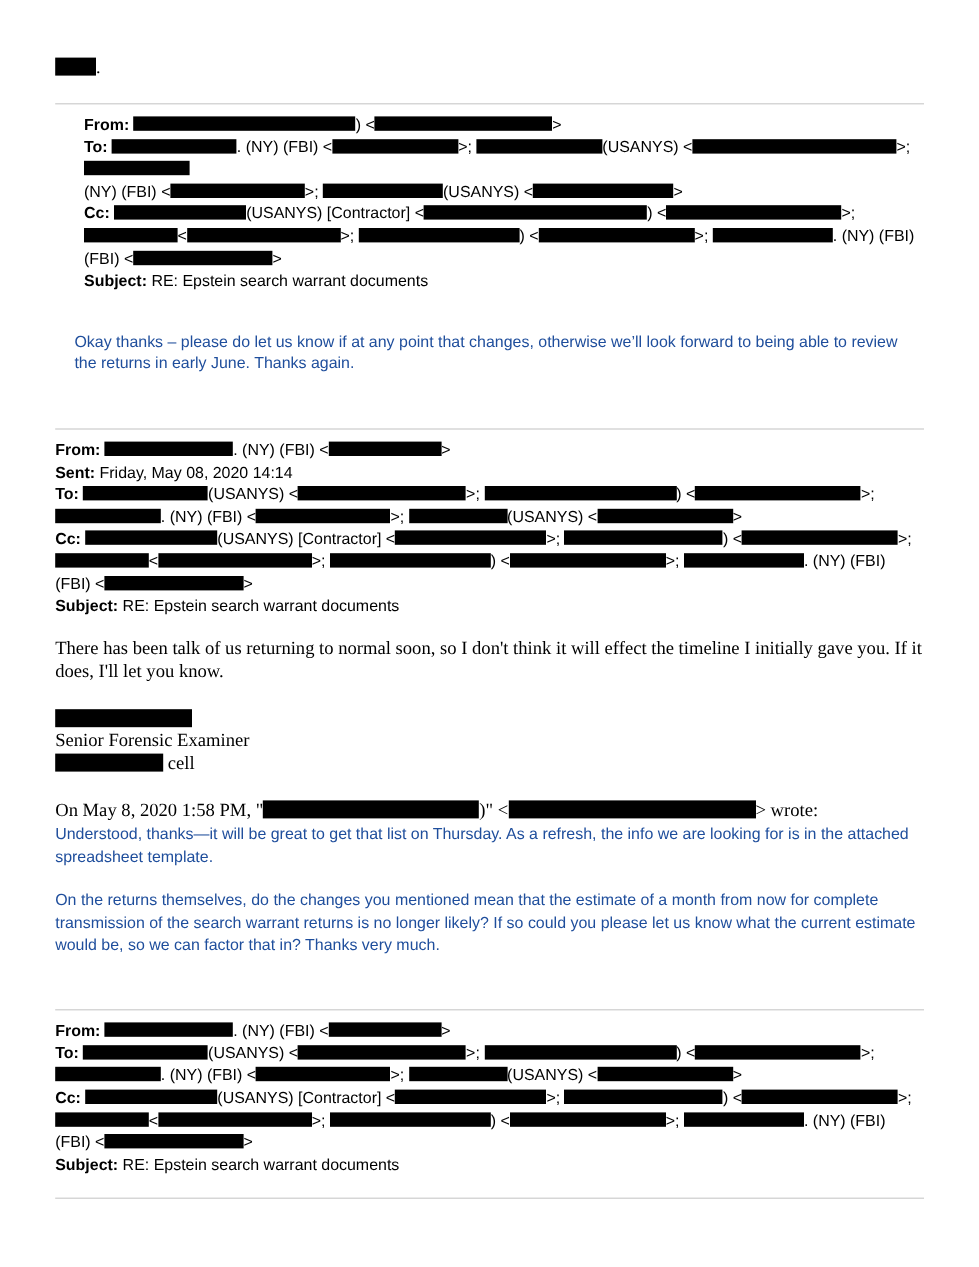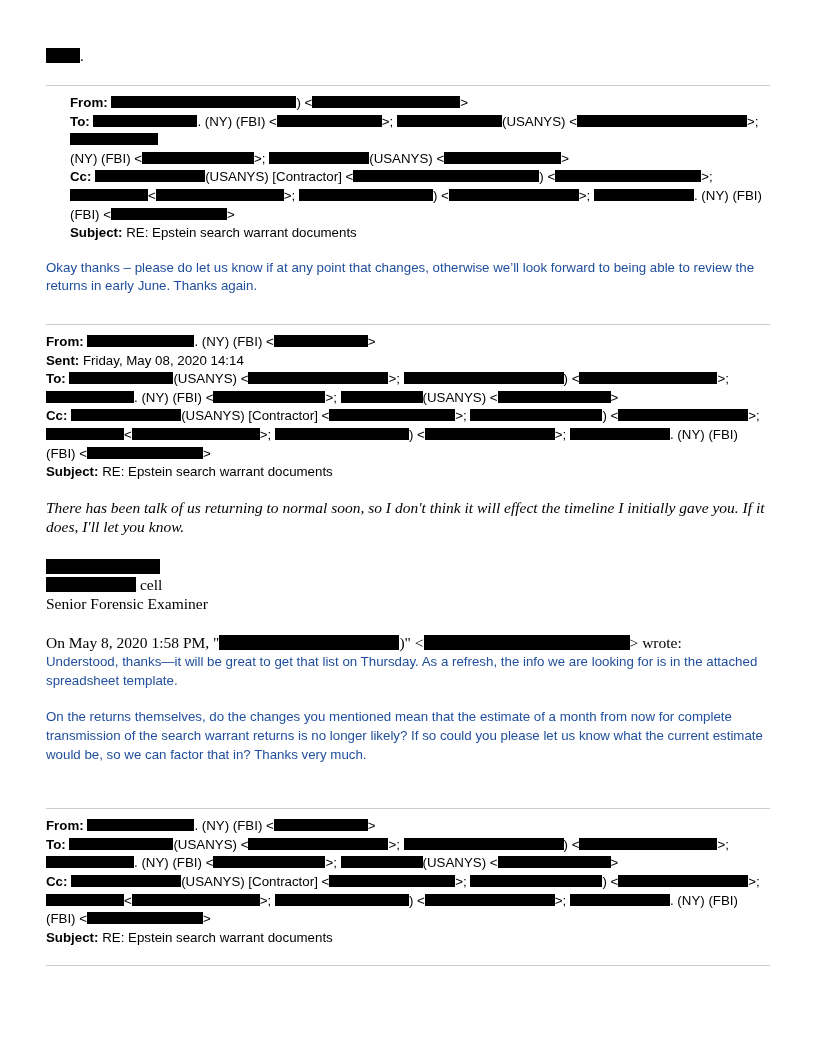--- a/index.html
+++ b/index.html
@@ -121,21 +121,21 @@
     </div>
     <div class="hdr-line">
       <span class="hdr-label">Subject:</span>
       <span>RE: Epstein search warrant documents</span>
     </div>
   </div>
 
   <div class="spacer-md"></div>
 
   <div class="body-blue">
-    <p style="margin:0;">Okay thanks – please do let us know if at any point that changes, otherwise we’ll look forward to being able to review the returns in early June.  Thanks again.</p>
+    <p style="margin:16px;">Okay thanks – please do let us know if at any point that changes, otherwise we’ll look forward to being able to review the returns in early June.  Thanks again.</p>
   </div>
 
   <div class="spacer-lg"></div>
   <hr class="hr">
 
   <div class="msg-block" style="margin-top:8px;">
     <div class="hdr-line">
       <span class="hdr-label">From:</span>
       <span class="redact" style="width:107px;"></span><span>. (NY) (FBI)</span>
       &lt;<span class="redact" style="width:94px;"></span>&gt;
@@ -166,29 +166,29 @@
     </div>
     <div class="hdr-line">
       <span class="hdr-label">Subject:</span>
       <span>RE: Epstein search warrant documents</span>
     </div>
   </div>
 
   <div class="spacer-md"></div>
 
   <div class="body-serif">
-    <p style="margin:0;font-style:italic;">There has been talk of us returning to normal soon, so I don't think it will effect the timeline I initially gave you.  If it does, I'll let you know.</p>
+    <p style="margin:0;">There has been talk of us returning to normal soon, so I don't think it will effect the timeline I initially gave you.  If it does, I'll let you know.</p>
   </div>
 
   <div style="height:22px;"></div>
 
   <div class="sig-serif">
     <div><span class="redact-tall" style="width:114px;"></span></div>
+    <div>Senior Forensic Examiner</div>
     <div><span class="redact-tall" style="width:90px;"></span> <span>cell</span></div>
-    <div>Senior Forensic Examiner</div>
   </div>
 
   <div style="height:20px;"></div>
 
   <div class="intro-serif">
     <span>On May 8, 2020 1:58 PM, "</span><span class="redact-tall" style="width:180px;"></span><span>)" &lt;</span><span class="redact-tall" style="width:206px;"></span><span>&gt; wrote:</span>
   </div>
 
   <div class="body-blue" style="margin-top:1px;">
     <p style="margin:0;">Understood, thanks—it will be great to get that list on Thursday.  As a refresh, the info we are looking for is in the attached spreadsheet template.</p>

